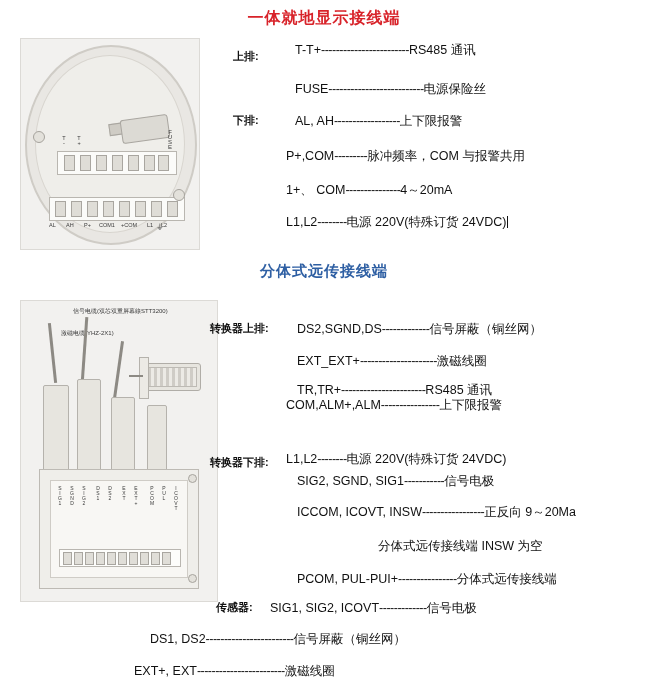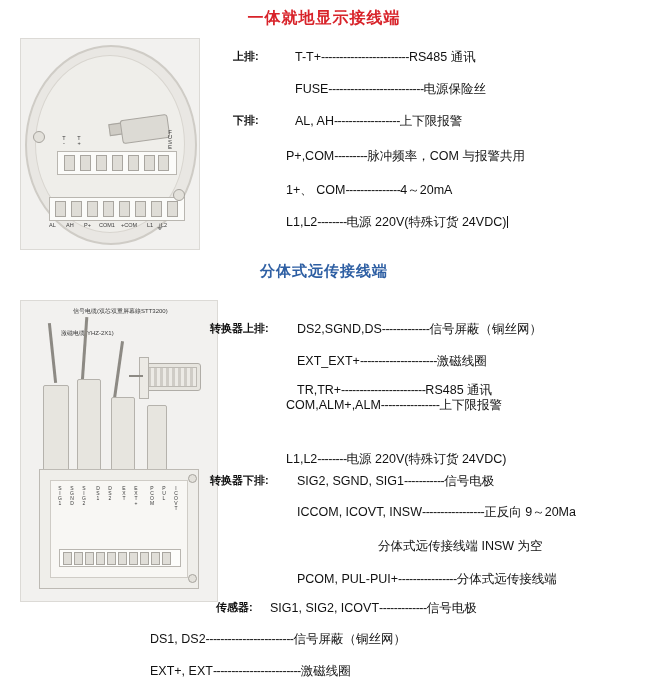--- a/index.html
+++ b/index.html
@@ -106,21 +106,21 @@
   <div class="lblsm" style="left:100px;top:183px">+COM</div>
   <div class="lblsm" style="left:126px;top:183px">L1</div>
   <div class="lblsm" style="left:140px;top:183px">L2</div>
 
   <div class="screw" style="left:12px;top:92px"></div>
   <div class="screw" style="left:152px;top:150px"></div>
   <div class="gnd">⏚</div>
 </div>
 
 <div class="txt bold" style="left:233px;top:49px">上排:</div>
-<div class="row" style="left:295px;top:49px">
+<div class="row" style="left:295px;top:42px">
   <span>T-T+</span><span class="lead">------------------------</span><span>RS485 通讯</span>
 </div>
 <div class="row" style="left:295px;top:81px">
   <span>FUSE</span><span class="lead">--------------------------</span><span>电源保险丝</span>
 </div>
 
 <div class="txt bold" style="left:233px;top:113px">下排:</div>
 <div class="row" style="left:295px;top:113px">
   <span>AL, AH</span><span class="lead">------------------</span><span>上下限报警</span>
 </div>
@@ -194,36 +194,36 @@
 <div class="row" style="left:297px;top:382px">
   <span>TR,TR+</span><span class="lead">-----------------------</span><span>RS485 通讯</span>
 </div>
 <div class="row" style="left:286px;top:397px">
   <span>COM,ALM+,ALM</span><span class="lead">----------------</span><span>上下限报警</span>
 </div>
 <div class="row" style="left:286px;top:451px">
   <span>L1,L2</span><span class="lead">--------</span><span>电源 220V(特殊订货 24VDC)</span>
 </div>
 
-<div class="txt bold" style="left:210px;top:473px">转换器下排:</div>
+<div class="txt bold" style="left:210px;top:455px">转换器下排:</div>
 <div class="row" style="left:297px;top:473px">
   <span>SIG2, SGND, SIG1</span><span class="lead">-----------</span><span>信号电极</span>
 </div>
 <div class="row" style="left:297px;top:504px">
   <span>ICCOM, ICOVT, INSW</span><span class="lead">-----------------</span><span>正反向 9～20Ma</span>
 </div>
 <div class="row" style="left:378px;top:538px">
   <span>分体式远传接线端 INSW 为空</span>
 </div>
 <div class="row" style="left:297px;top:571px">
   <span>PCOM, PUL-PUI+</span><span class="lead">----------------</span><span>分体式远传接线端</span>
 </div>
 
 <div class="txt bold" style="left:216px;top:600px">传感器:</div>
 <div class="row" style="left:270px;top:600px">
   <span>SIG1, SIG2, ICOVT</span><span class="lead">-------------</span><span>信号电极</span>
 </div>
 <div class="row" style="left:150px;top:631px">
   <span>DS1, DS2</span><span class="lead">------------------------</span><span>信号屏蔽（铜丝网）</span>
 </div>
-<div class="row" style="left:150px;top:663px">
+<div class="row" style="left:134px;top:663px">
   <span>EXT+, EXT</span><span class="lead">------------------------</span><span>激磁线圈</span>
 </div>
 
 </body></html>

